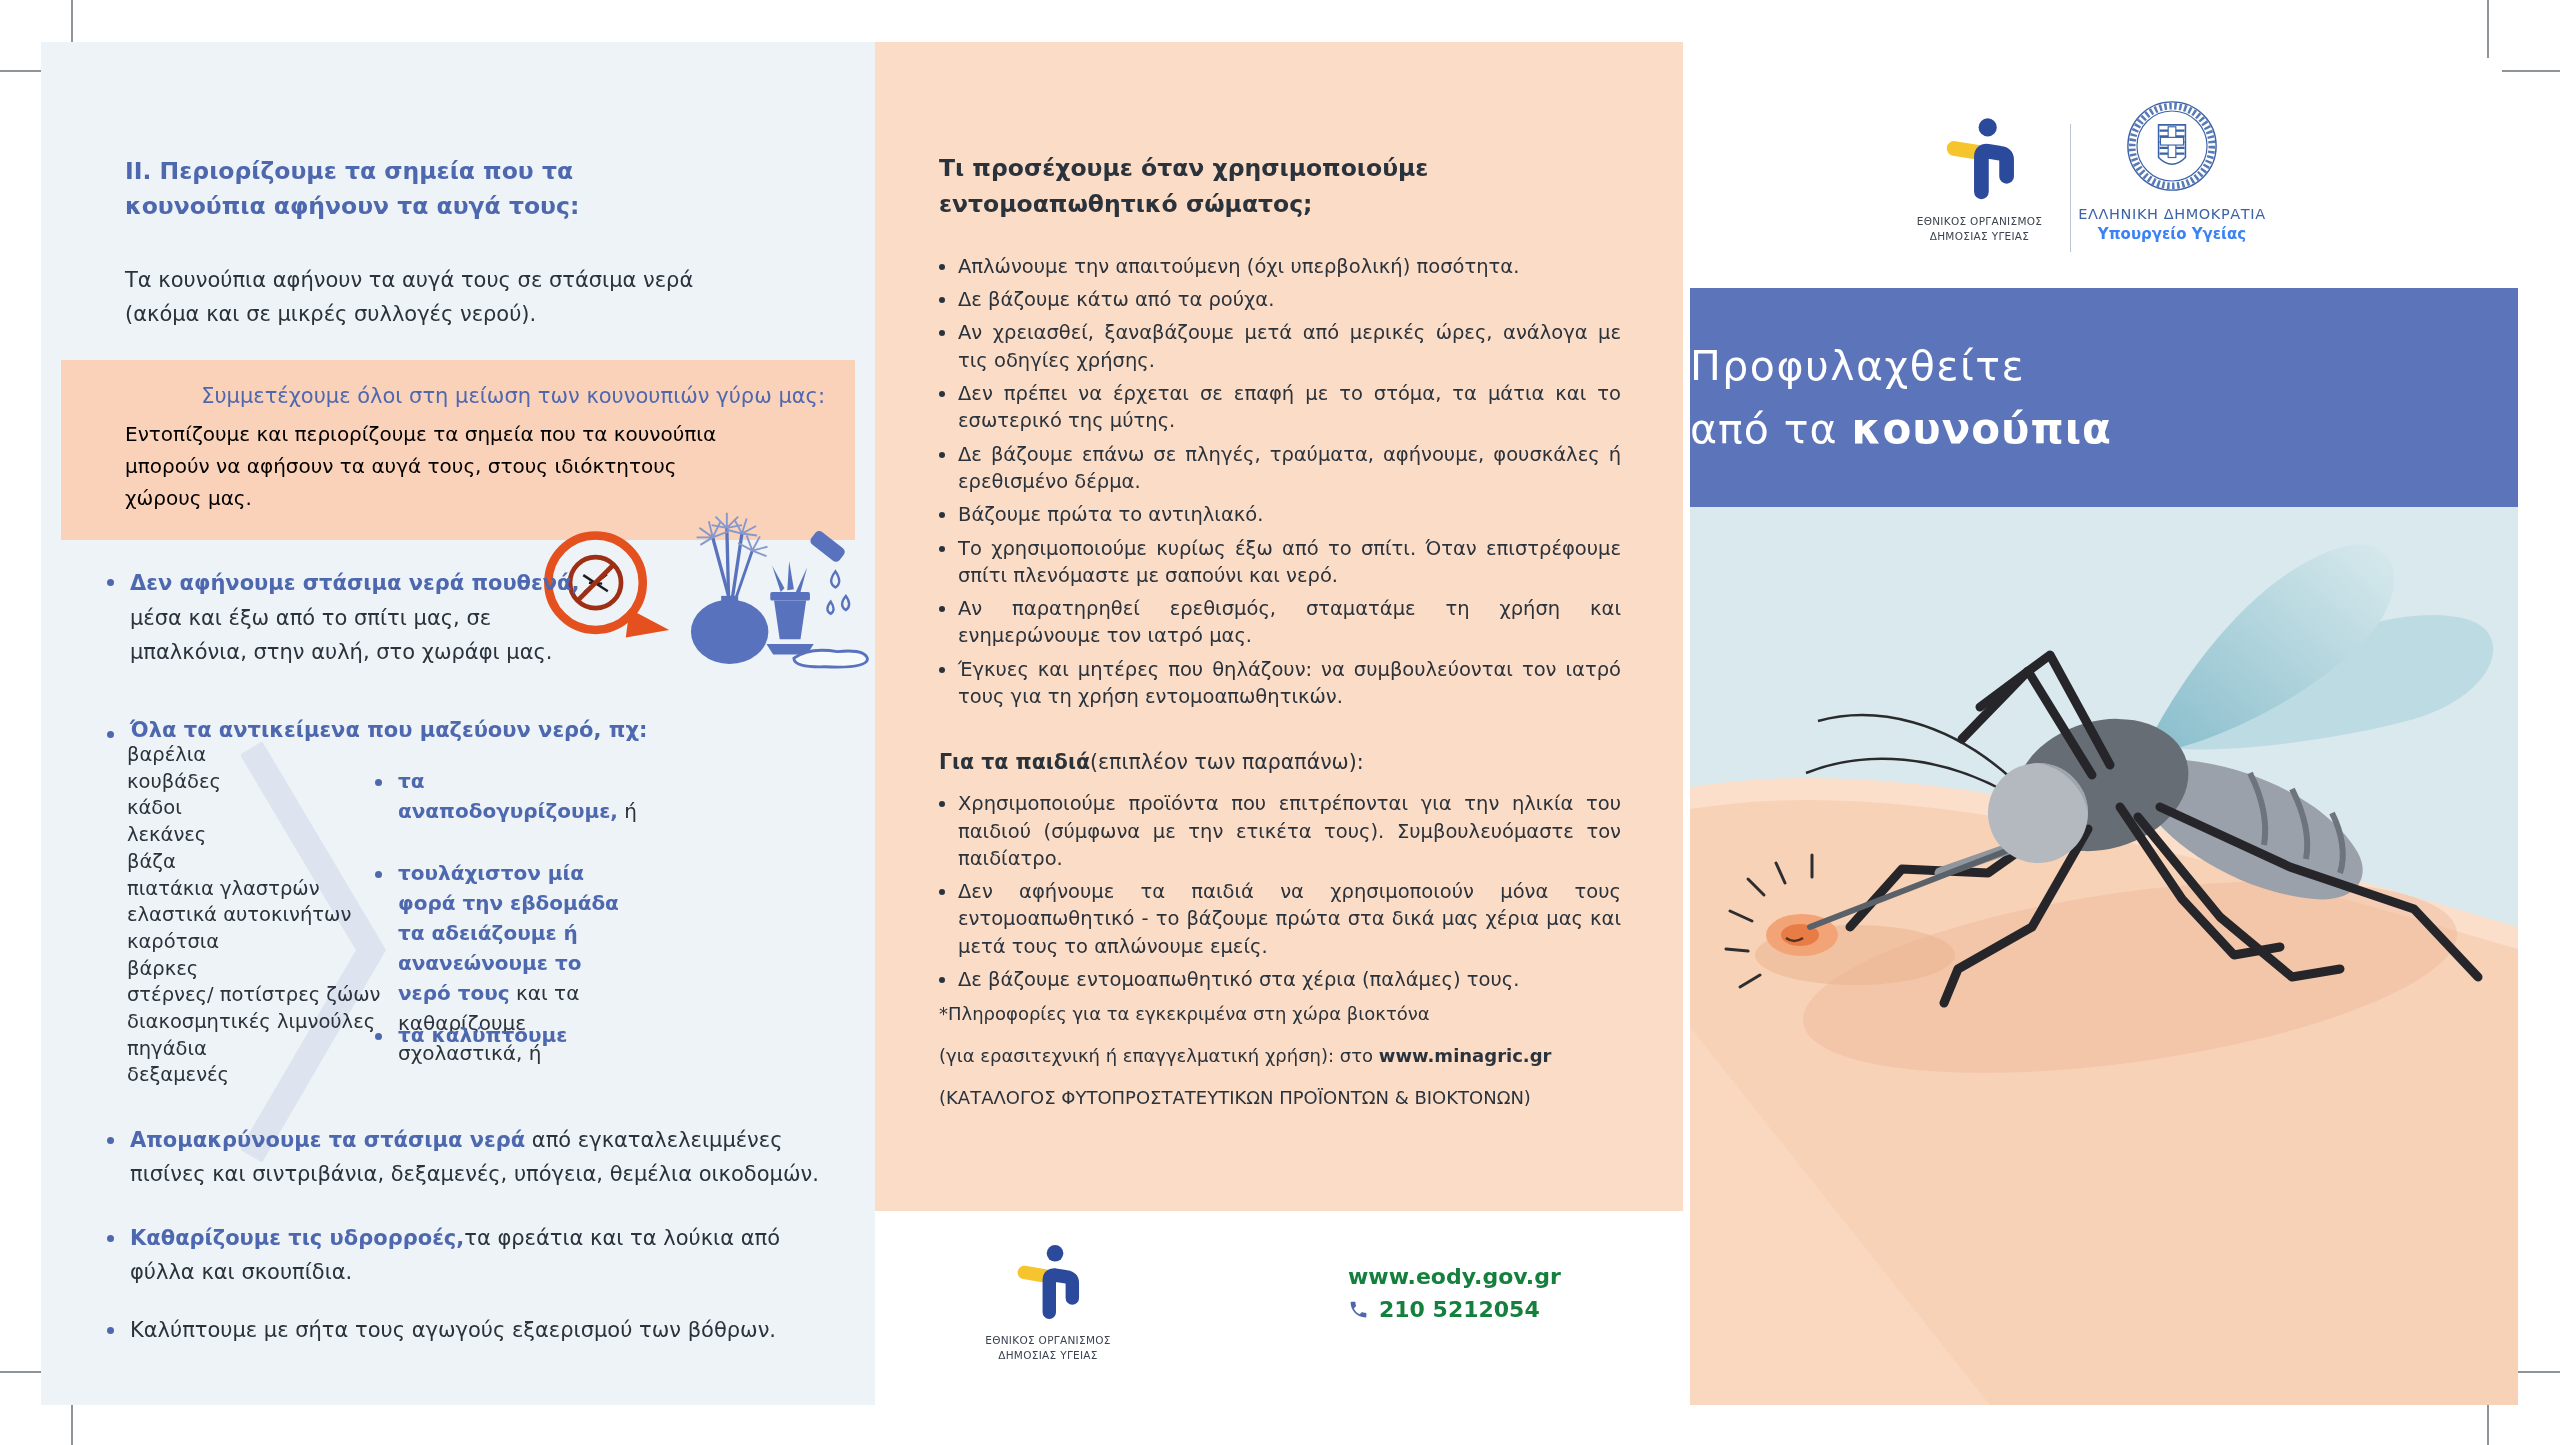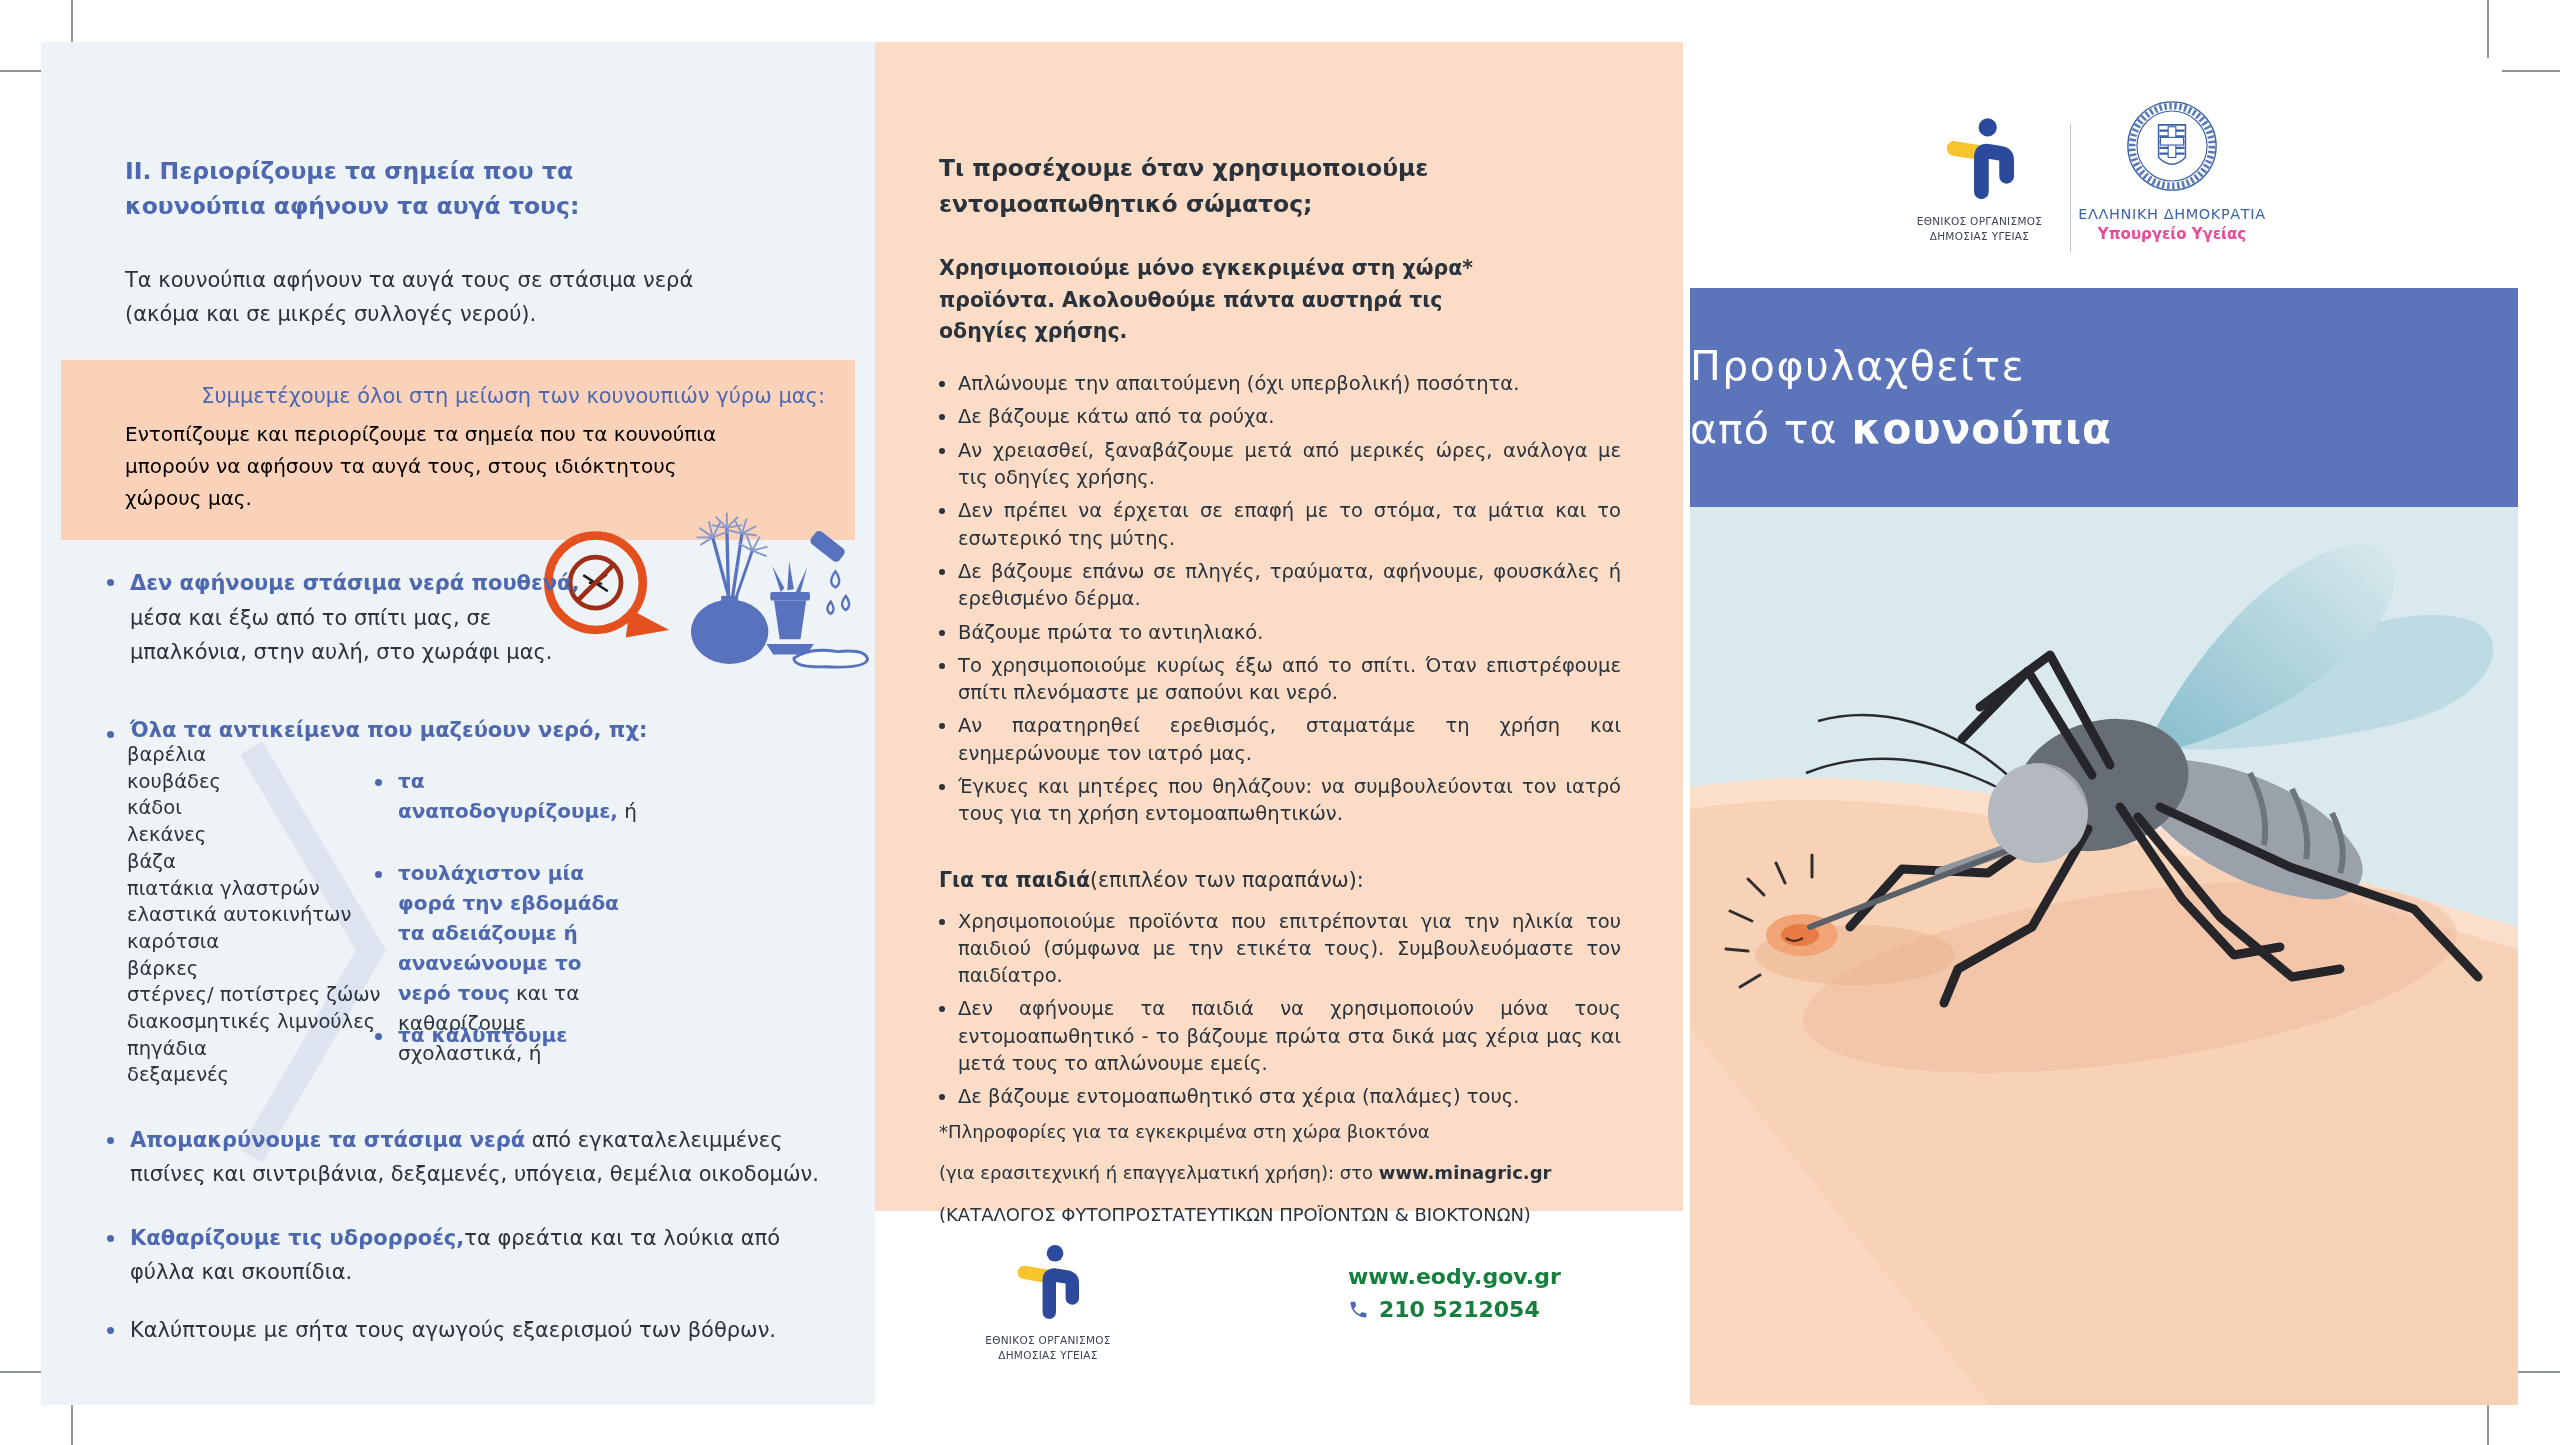--- a/index.html
+++ b/index.html
@@ -46,21 +46,21 @@
   .logo-caption{font-size:10.5px;line-height:1.4;color:#3a4350;letter-spacing:.3px;margin-top:4px;}
   .contact{left:1348px;top:1264px;color:#15803d;font-weight:bold;font-size:22px;text-align:right;}
   .contact-row{display:flex;align-items:center;margin-top:8px;}
   .contact-row svg{margin-right:10px;}
 
   
   .rp-logo-block{left:1912px;top:116px;width:135px;text-align:center;}
   .rp-divider{left:2070px;top:124px;width:1px;height:128px;background:#b9c6d8;}
   .rp-emblem-block{left:2066px;top:98px;width:212px;text-align:center;}
   .republic1{font-size:14.5px;color:#3c63a8;letter-spacing:.6px;margin-top:8px;}
-  .republic2{font-size:15px;color:#ec4899;font-weight:bold;margin-top:3px;}
+  .republic2{font-size:15px;color:#3b82f6;font-weight:bold;margin-top:3px;}
   .banner{left:1690px;top:288px;width:828px;height:219px;background:#5b74ba;color:#ffffff;
           display:flex;flex-direction:column;align-items:flex-start;justify-content:center;}
   .banner-l1{font-size:41px;letter-spacing:1.5px;}
   .banner-l2{font-size:41px;letter-spacing:1px;margin-top:14px;}
   .banner-l2 b{font-size:42px;}
   .illu{left:1690px;top:507px;}
 </style>
 </head>
 <body>
 
@@ -201,21 +201,20 @@
       <div class="b-row">
         <span class="dot blue"></span>
         <span><b class="lead"></b><span>Καλύπτουμε με σήτα τους αγωγούς εξαερισμού των βόθρων.</span></span>
       </div>
     </div>
   </div>
 
   <div class="abs middle-panel">
     <div class="mp-inner">
       <div class="mp-heading">Τι προσέχουμε όταν χρησιμοποιούμε εντομοαπωθητικό σώματος;</div>
-      <div class="mp-sub">Χρησιμοποιούμε μόνο εγκεκριμένα στη χώρα* προϊόντα. Ακολουθούμε πάντα αυστηρά τις οδηγίες χρήσης.</div>
 
       <div>
         <div class="mb-item">
             <span class="dot dark"></span>
             <span class="mb-text">Απλώνουμε την απαιτούμενη (όχι υπερβολική) ποσότητα.</span>
           </div>
         <div class="mb-item">
             <span class="dot dark"></span>
             <span class="mb-text">Δε βάζουμε κάτω από τα ρούχα.</span>
           </div>

